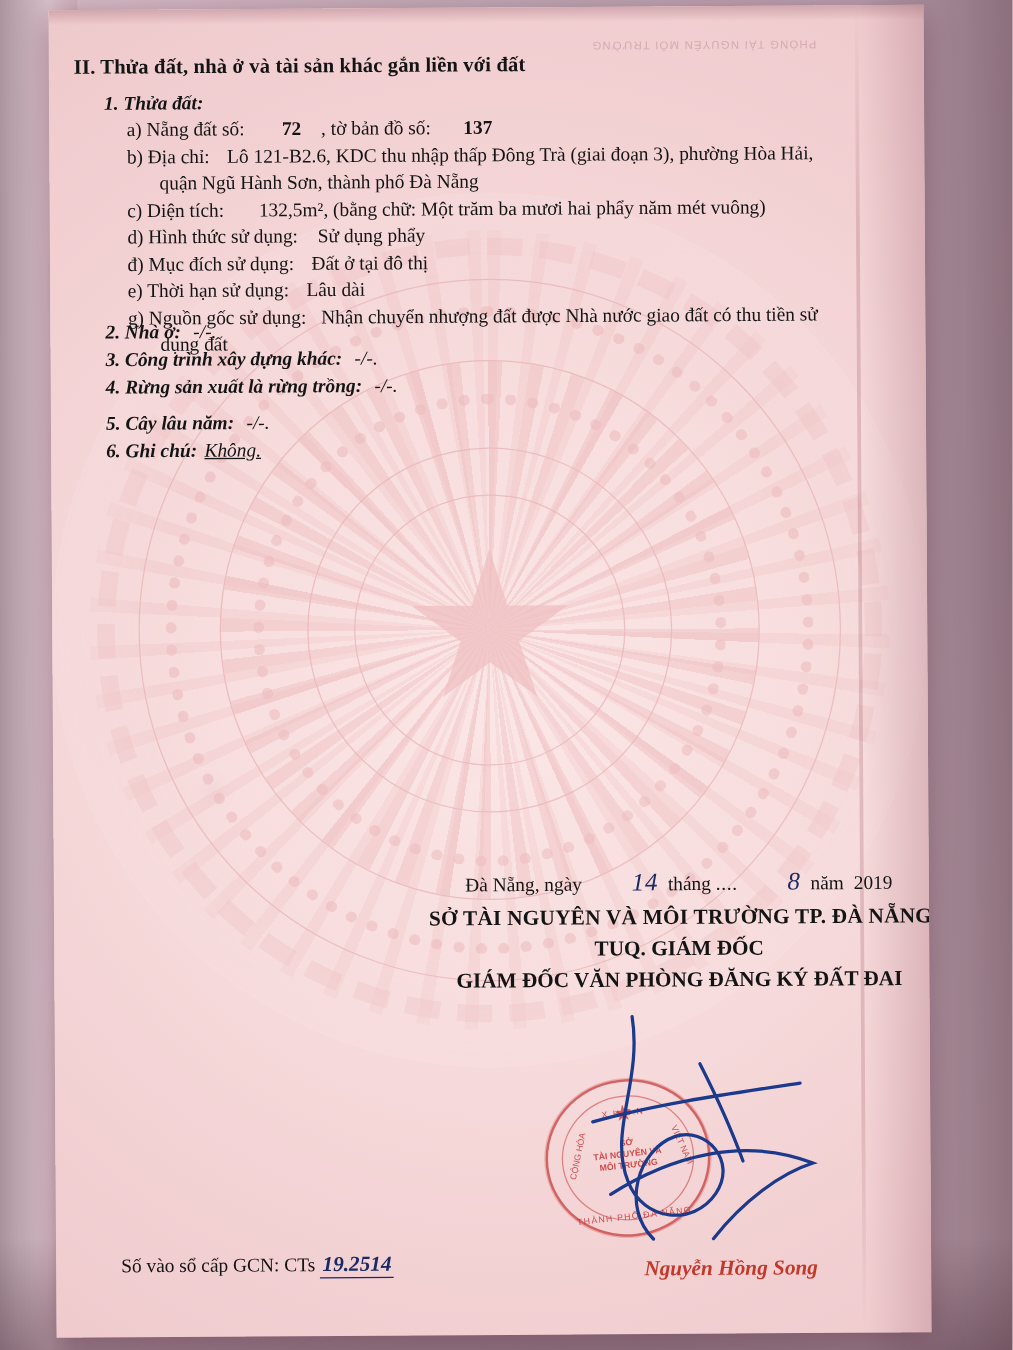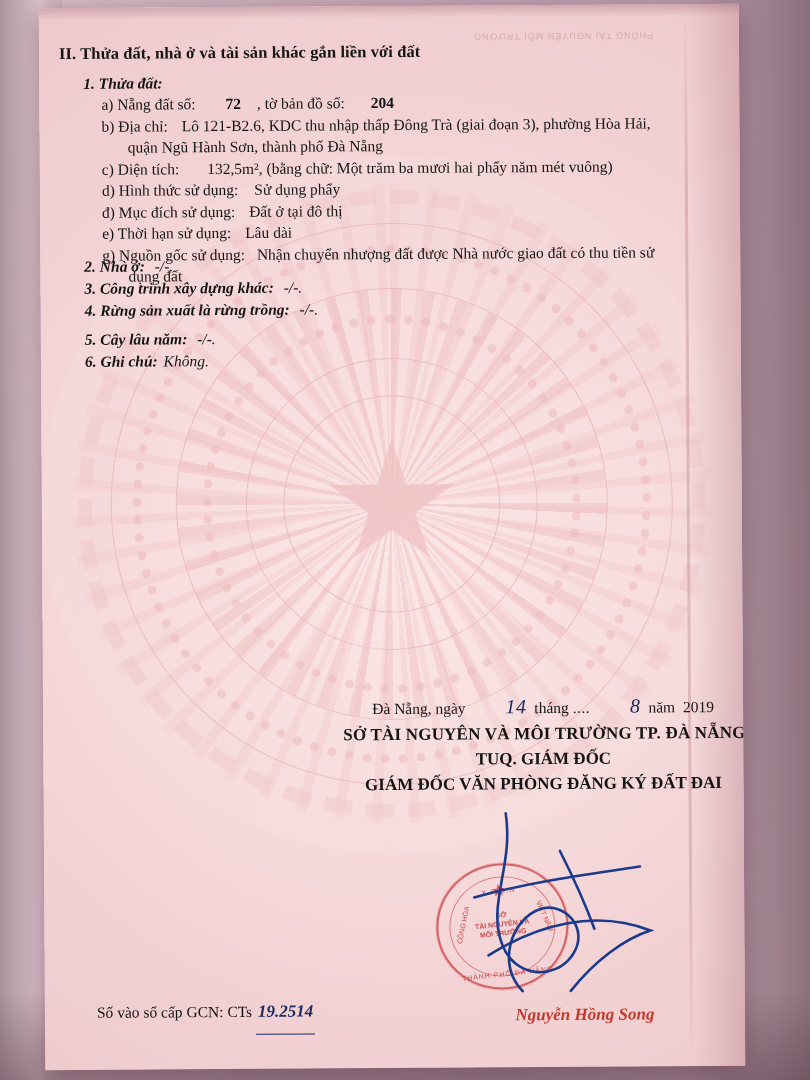--- a/index.html
+++ b/index.html
@@ -326,21 +326,21 @@
   }
   .gcn .hw {
     font-family: "Liberation Serif", serif;
     font-style: italic;
     font-weight: bold;
     color: #1b2a63;
     font-size: 17px;
   }
   .underline-hw {
     border-bottom: 1.5px solid #1b2a63;
-    padding: 0 2px 13px 2px;
+    padding: 0 2px 1px 2px;
   }
 
   
   .val { font-weight: bold; text-align: center; }
 
   
   .blotch{
     position:absolute;
     border-radius:50%;
     background: rgba(200,150,160,.18);
@@ -389,21 +389,21 @@
       <div class="block">
         <div class="it-b">
           <span>1.</span>
           <span>Thửa đất:</span>
         </div>
 
         <div class="sub-item ln">
           <span>a) Nẵng đất số:</span>
           <span class="val" style="padding:0 12px 0 26px;">72</span>
           <span>, tờ bản đồ số:</span>
-          <span class="val" style="padding-left:22px;">204</span>
+          <span class="val" style="padding-left:22px;">137</span>
         </div>
 
         <div class="sub-item ln">
           <span>b) Địa chỉ:</span>
           <span style="padding-left:10px;">Lô 121-B2.6, KDC thu nhập thấp Đông Trà (giai đoạn 3), phường Hòa Hải,</span>
         </div>
         <div class="wrap2 ln">quận Ngũ Hành Sơn, thành phố Đà Nẵng</div>
 
         <div class="sub-item ln">
           <span>c) Diện tích:</span>
@@ -452,21 +452,21 @@
 
       <div class="item-5">
         <span class="it-b">5.</span>
         <span class="it-b">Cây lâu năm:</span>
         <span class="dash" style="padding-left:6px;">-/-.</span>
       </div>
 
       <div class="item-6">
         <span class="it-b">6.</span>
         <span class="it-b">Ghi chú:</span>
-        <span class="dash" style="padding-left:2px;">Không.</span>
+        <span class="dash" style="padding-left:2px;text-decoration:underline;">Không.</span>
       </div>
 
       <div class="sign-block">
         <div class="place-date">
           <span>Đà Nẵng, ngày</span>
           <span class="hw-date" style="padding:0 4px;">14</span>
           <span>tháng</span>
           <span class="dots">....</span>
           <span class="hw-date" style="padding:0 4px;">8</span>
           <span>năm</span>

